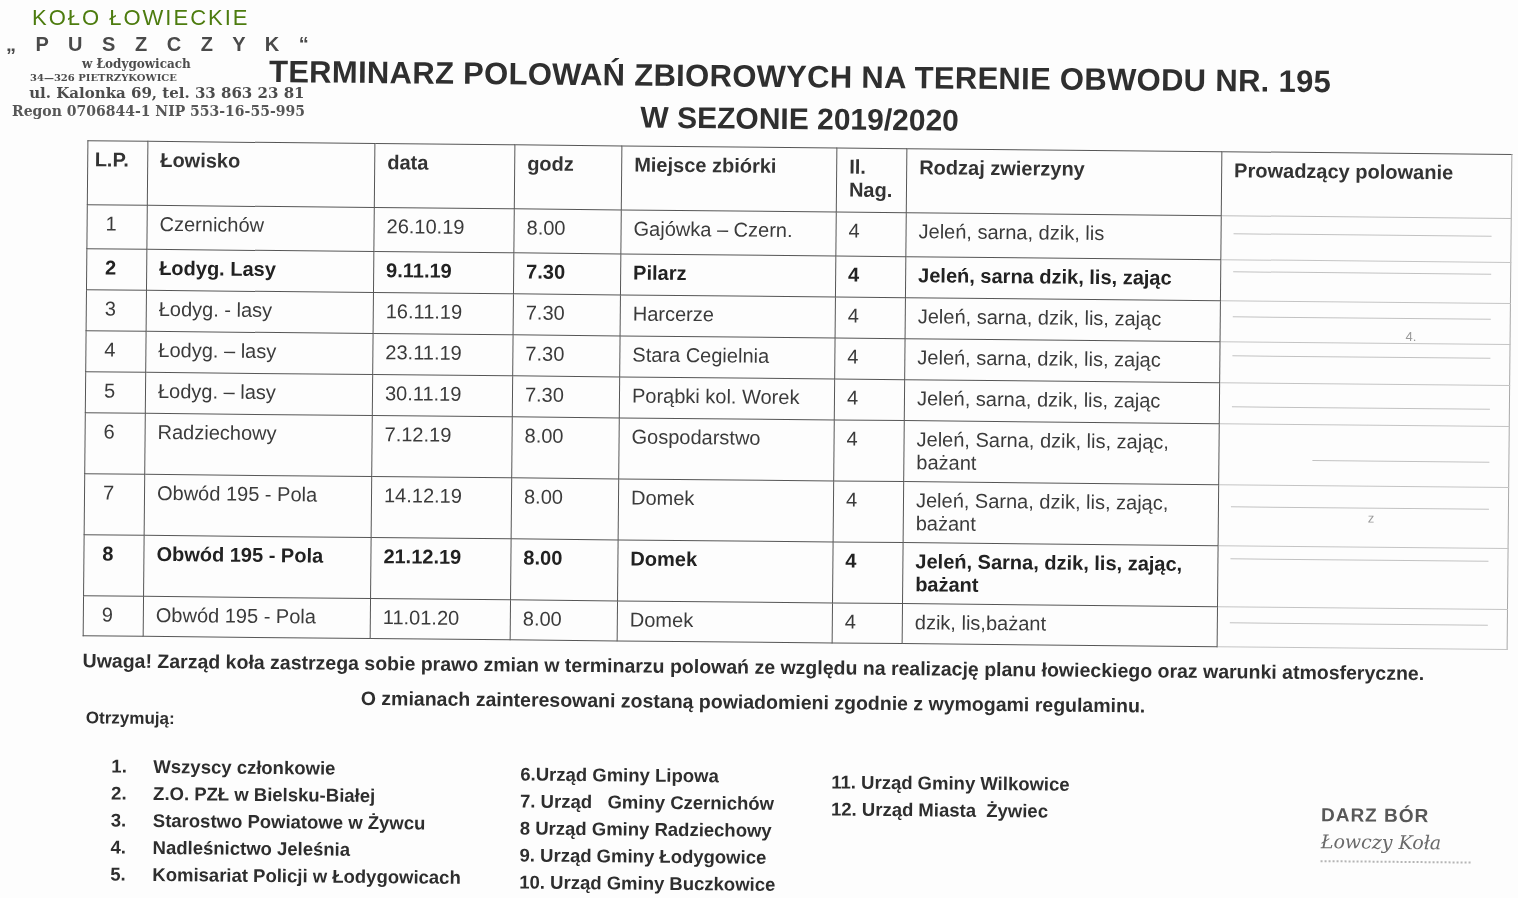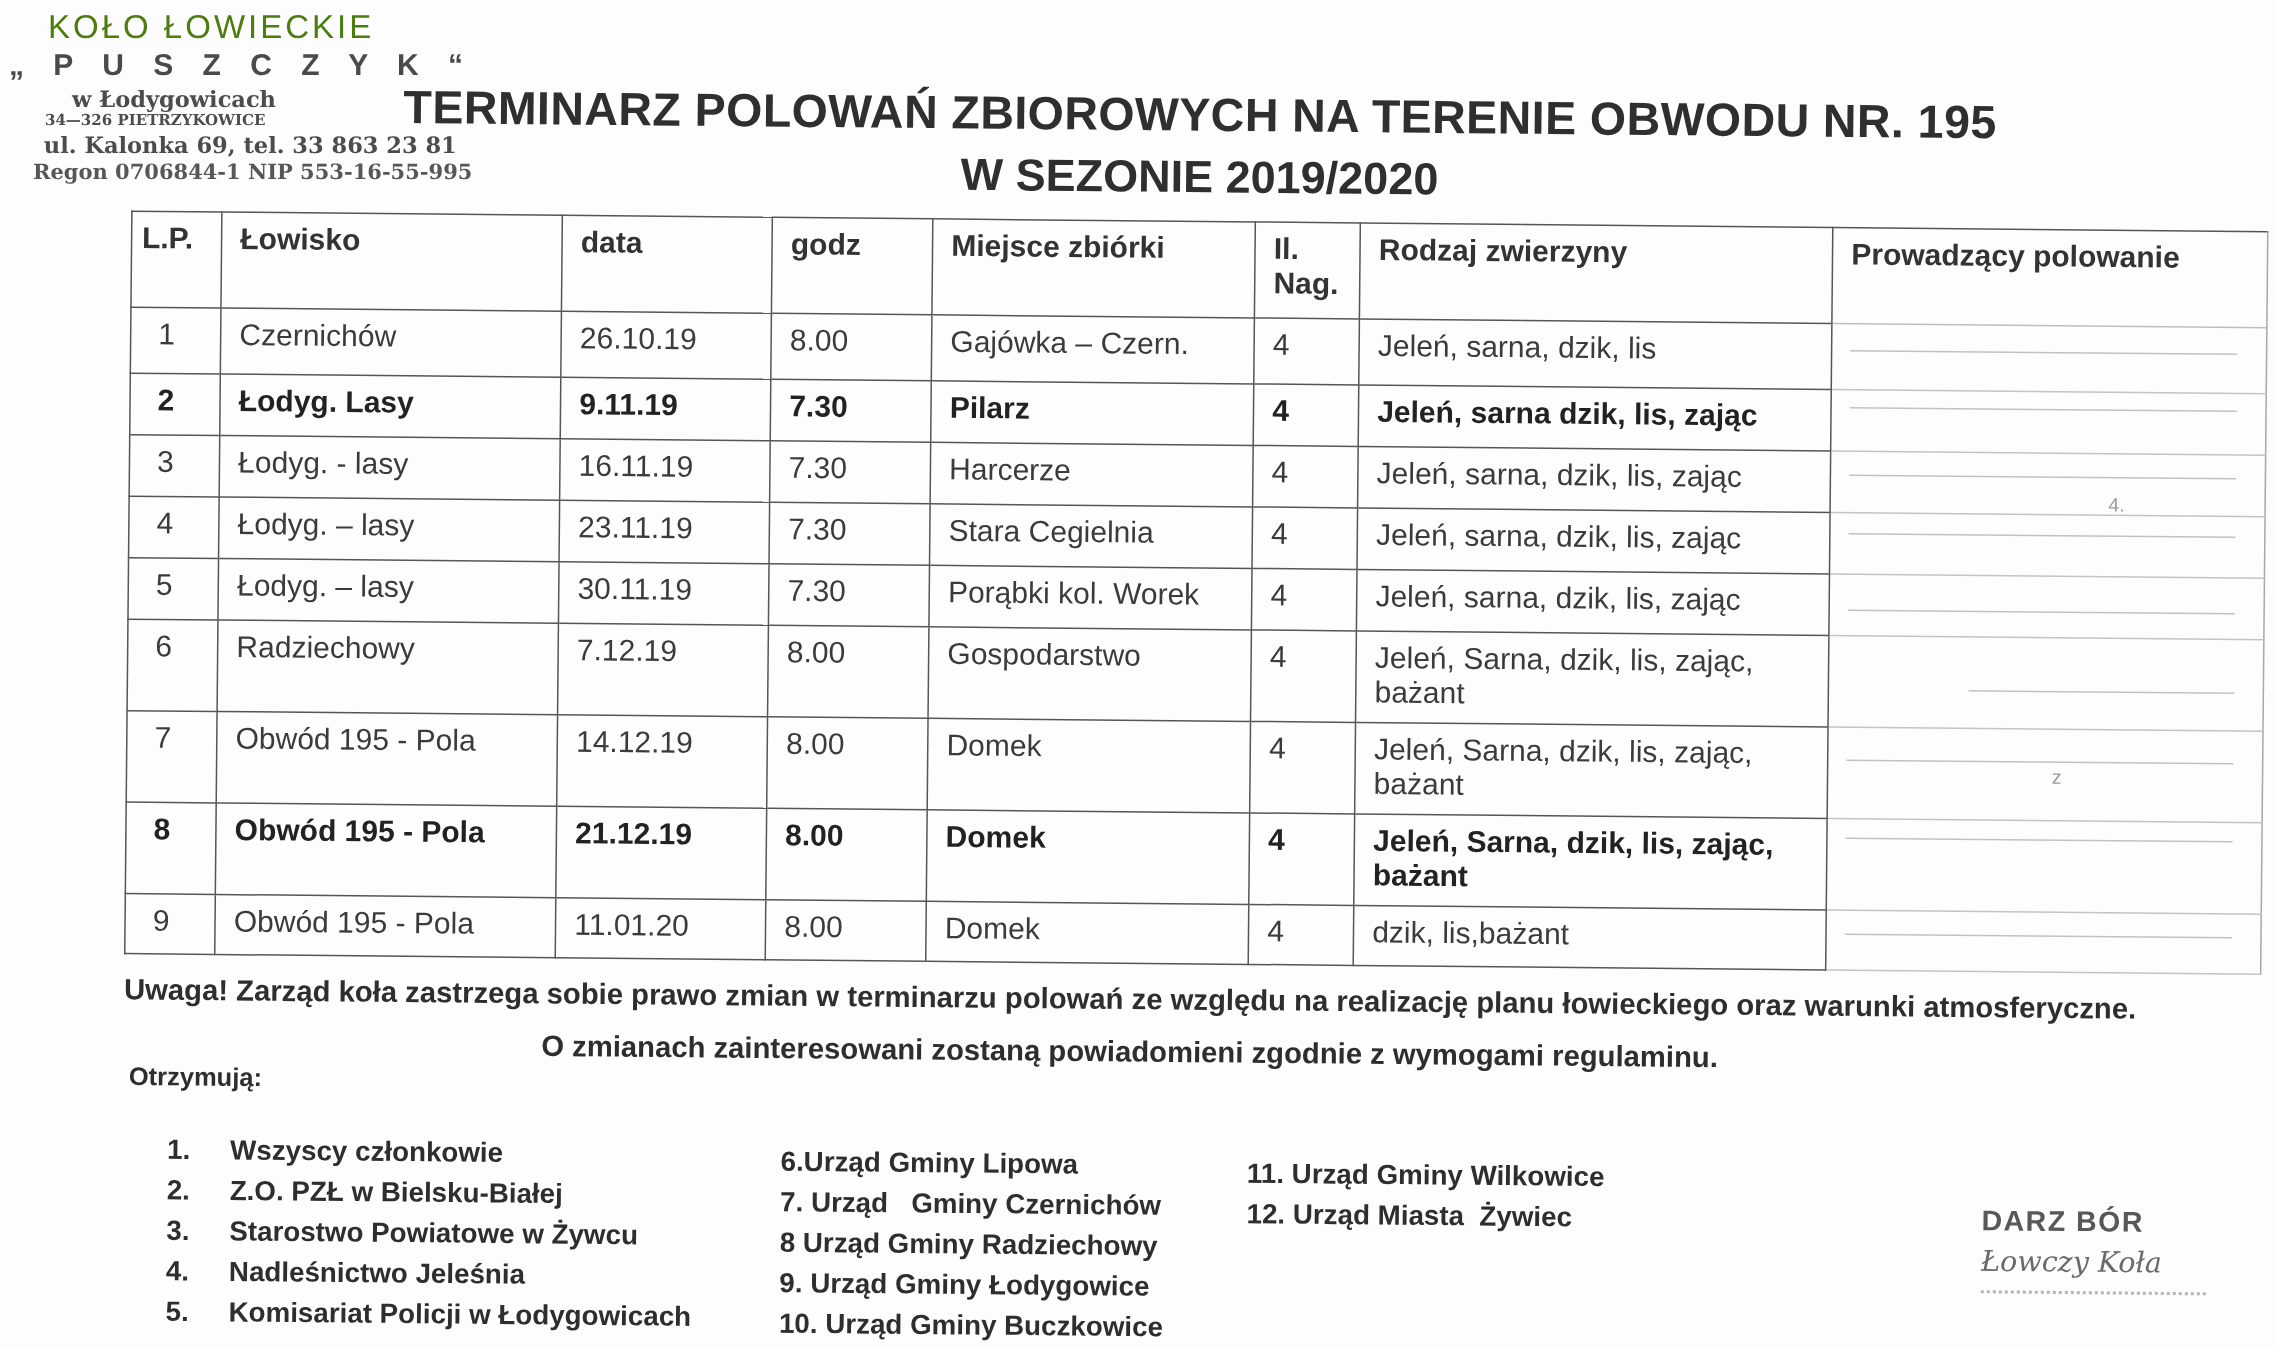--- a/index.html
+++ b/index.html
@@ -4,24 +4,24 @@
 <style>
   html,body{margin:0;padding:0;background:#e8e8e8;}
   .sheet{
     position:relative;width:1518px;height:898px;background:#fdfdfd;
     overflow:hidden;font-family:"Liberation Sans",sans-serif;color:#3b3b3b;
   }
   
   .stamp{position:absolute;left:6px;top:4px;color:#4c4c4c;line-height:1.25;}
   .stamp .s1{font-size:22px;letter-spacing:2px;margin-left:26px;color:#4d7c0f;}
   .stamp .s2{font-size:20px;font-weight:bold;letter-spacing:7px;color:#4a4a4a;}
-  .stamp .s3{font-size:15px;font-weight:bold;margin-left:42px;font-family:"DejaVu Serif",serif;}
+  .stamp .s3{font-size:12px;font-weight:bold;margin-left:76px;font-family:"DejaVu Serif",serif;}
   .stamp .s4{font-size:10px;font-weight:bold;margin-left:24px;font-family:"DejaVu Serif",serif;}
   .stamp .s5{font-size:15px;font-weight:bold;margin-left:12px;font-family:"DejaVu Serif",serif;text-align:center;}
-  .stamp .s6{font-size:14px;font-weight:bold;margin-left:16px;font-family:"DejaVu Serif",serif;color:#575757;}
+  .stamp .s6{font-size:14px;font-weight:bold;margin-left:6px;font-family:"DejaVu Serif",serif;color:#575757;}
   
   .tilt{position:absolute;left:0;top:0;width:1518px;height:898px;
         transform:rotate(0.55deg);transform-origin:60px 80px;}
   .title{position:absolute;top:52px;left:41px;width:1518px;text-align:center;
          font-weight:bold;color:#2f2f2f;}
   .title .t1{font-size:31px;letter-spacing:0.3px;}
   .title .t2{font-size:30px;margin-top:7px;}
   
   table.sched{position:absolute;left:88px;top:140px;width:1424px;
     border-collapse:collapse;table-layout:fixed;}

